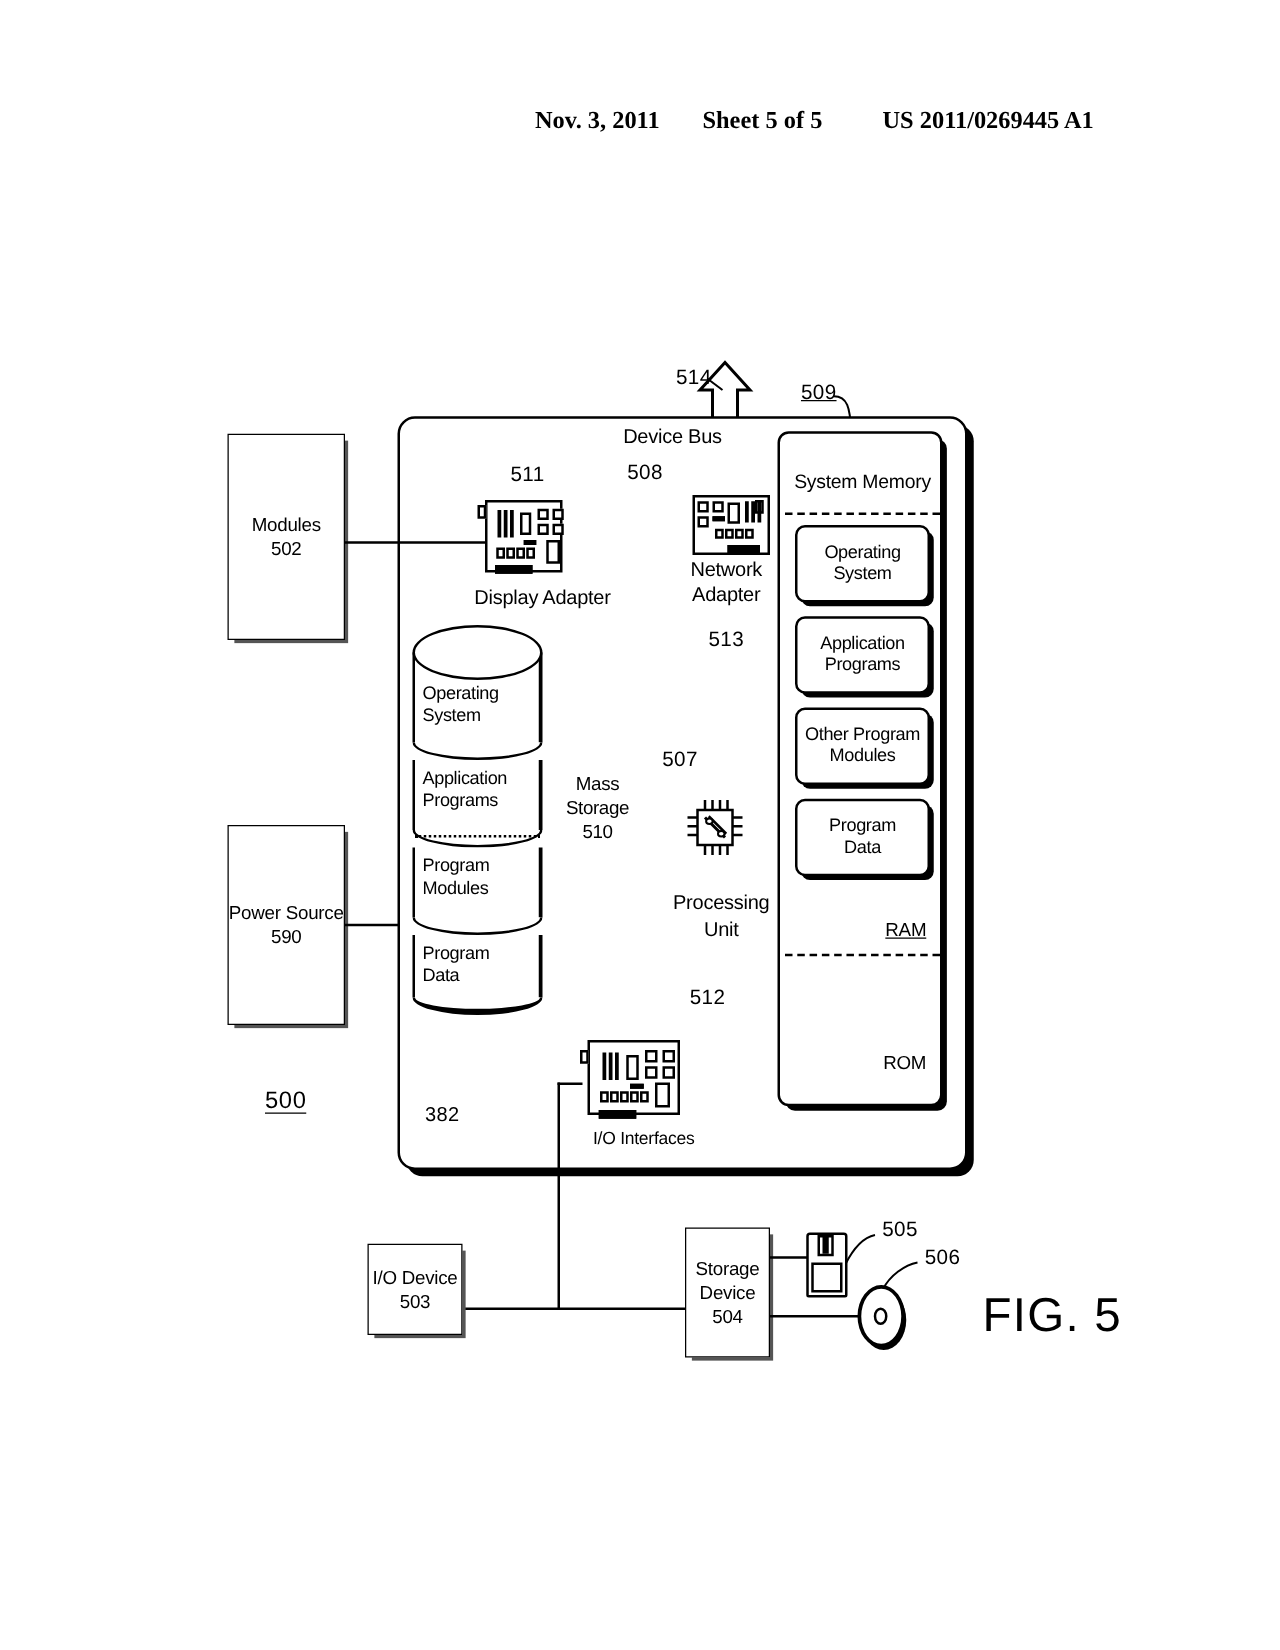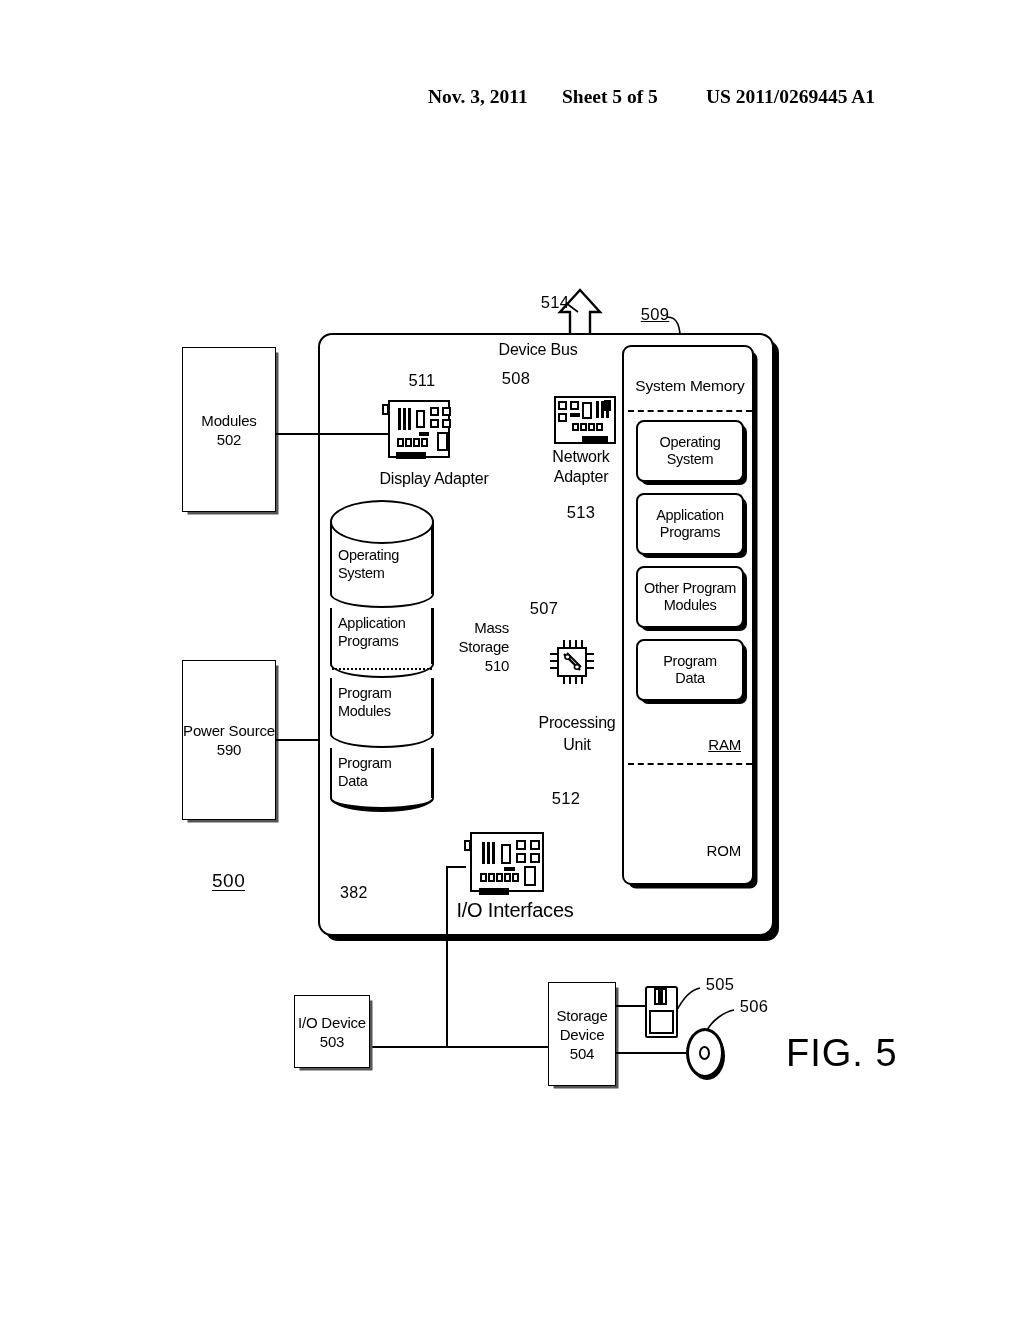--- a/index.html
+++ b/index.html
@@ -210,21 +210,21 @@
     width: 100px; height: 0;
     border-top: 2px dotted #000;
     z-index: 4;
   }
   #brace-label-ms {
     position: absolute;
     left: 447px; top: 618px;
     width: 62px;
     font-size: 15px;
     line-height: 19px;
-    text-align: right;
+    text-align: center;
     letter-spacing: -0.3px;
   }
 
   
   .card-icon { position: absolute; }
   .card-icon .board {
     position: absolute;
     left: 6px; top: 4px;
     width: 100%; height: 100%;
     border: 2.2px solid #000;
@@ -602,21 +602,21 @@
   <div class="chip filled" style="left:40px; top:39px; width:11px; height:4px;"></div>
   <div class="chip" style="left:60px; top:38px; width:12px; height:20px;"></div>
   <div class="chip" style="left:16px; top:45px; width:7px; height:9px;"></div>
   <div class="chip" style="left:24px; top:45px; width:7px; height:9px;"></div>
   <div class="chip" style="left:32px; top:45px; width:7px; height:9px;"></div>
   <div class="chip" style="left:40px; top:45px; width:7px; height:9px;"></div>
   <div class="chip" style="left:48px; top:45px; width:7px; height:9px;"></div>
   <div class="fingers" style="left:15px; top:60px; width:30px;"></div>
 </div>
 <div class="dtext lead" style="left:548px; top:790px; width:36px;">512</div>
-<div class="dtext" style="left:450px; top:902px; width:130px; font-size:20px;">I/O Interfaces</div>
+<div class="dtext" style="left:450px; top:902px; width:130px; font-size:14px;">I/O Interfaces</div>
 
 <div class="wire v" style="left:446px; top:866px; height:182px;"></div>
 <div class="wire h" style="left:446px; top:866px; width:20px;"></div>
 <div class="wire h" style="left:370px; top:1046px; width:180px;"></div>
 
 <div id="system-memory">
   <div id="sysmem-title">System Memory</div>
   <div class="mem-divider" id="mem-div-1"></div>
 
   <div class="mem-cell" id="mem-os">

